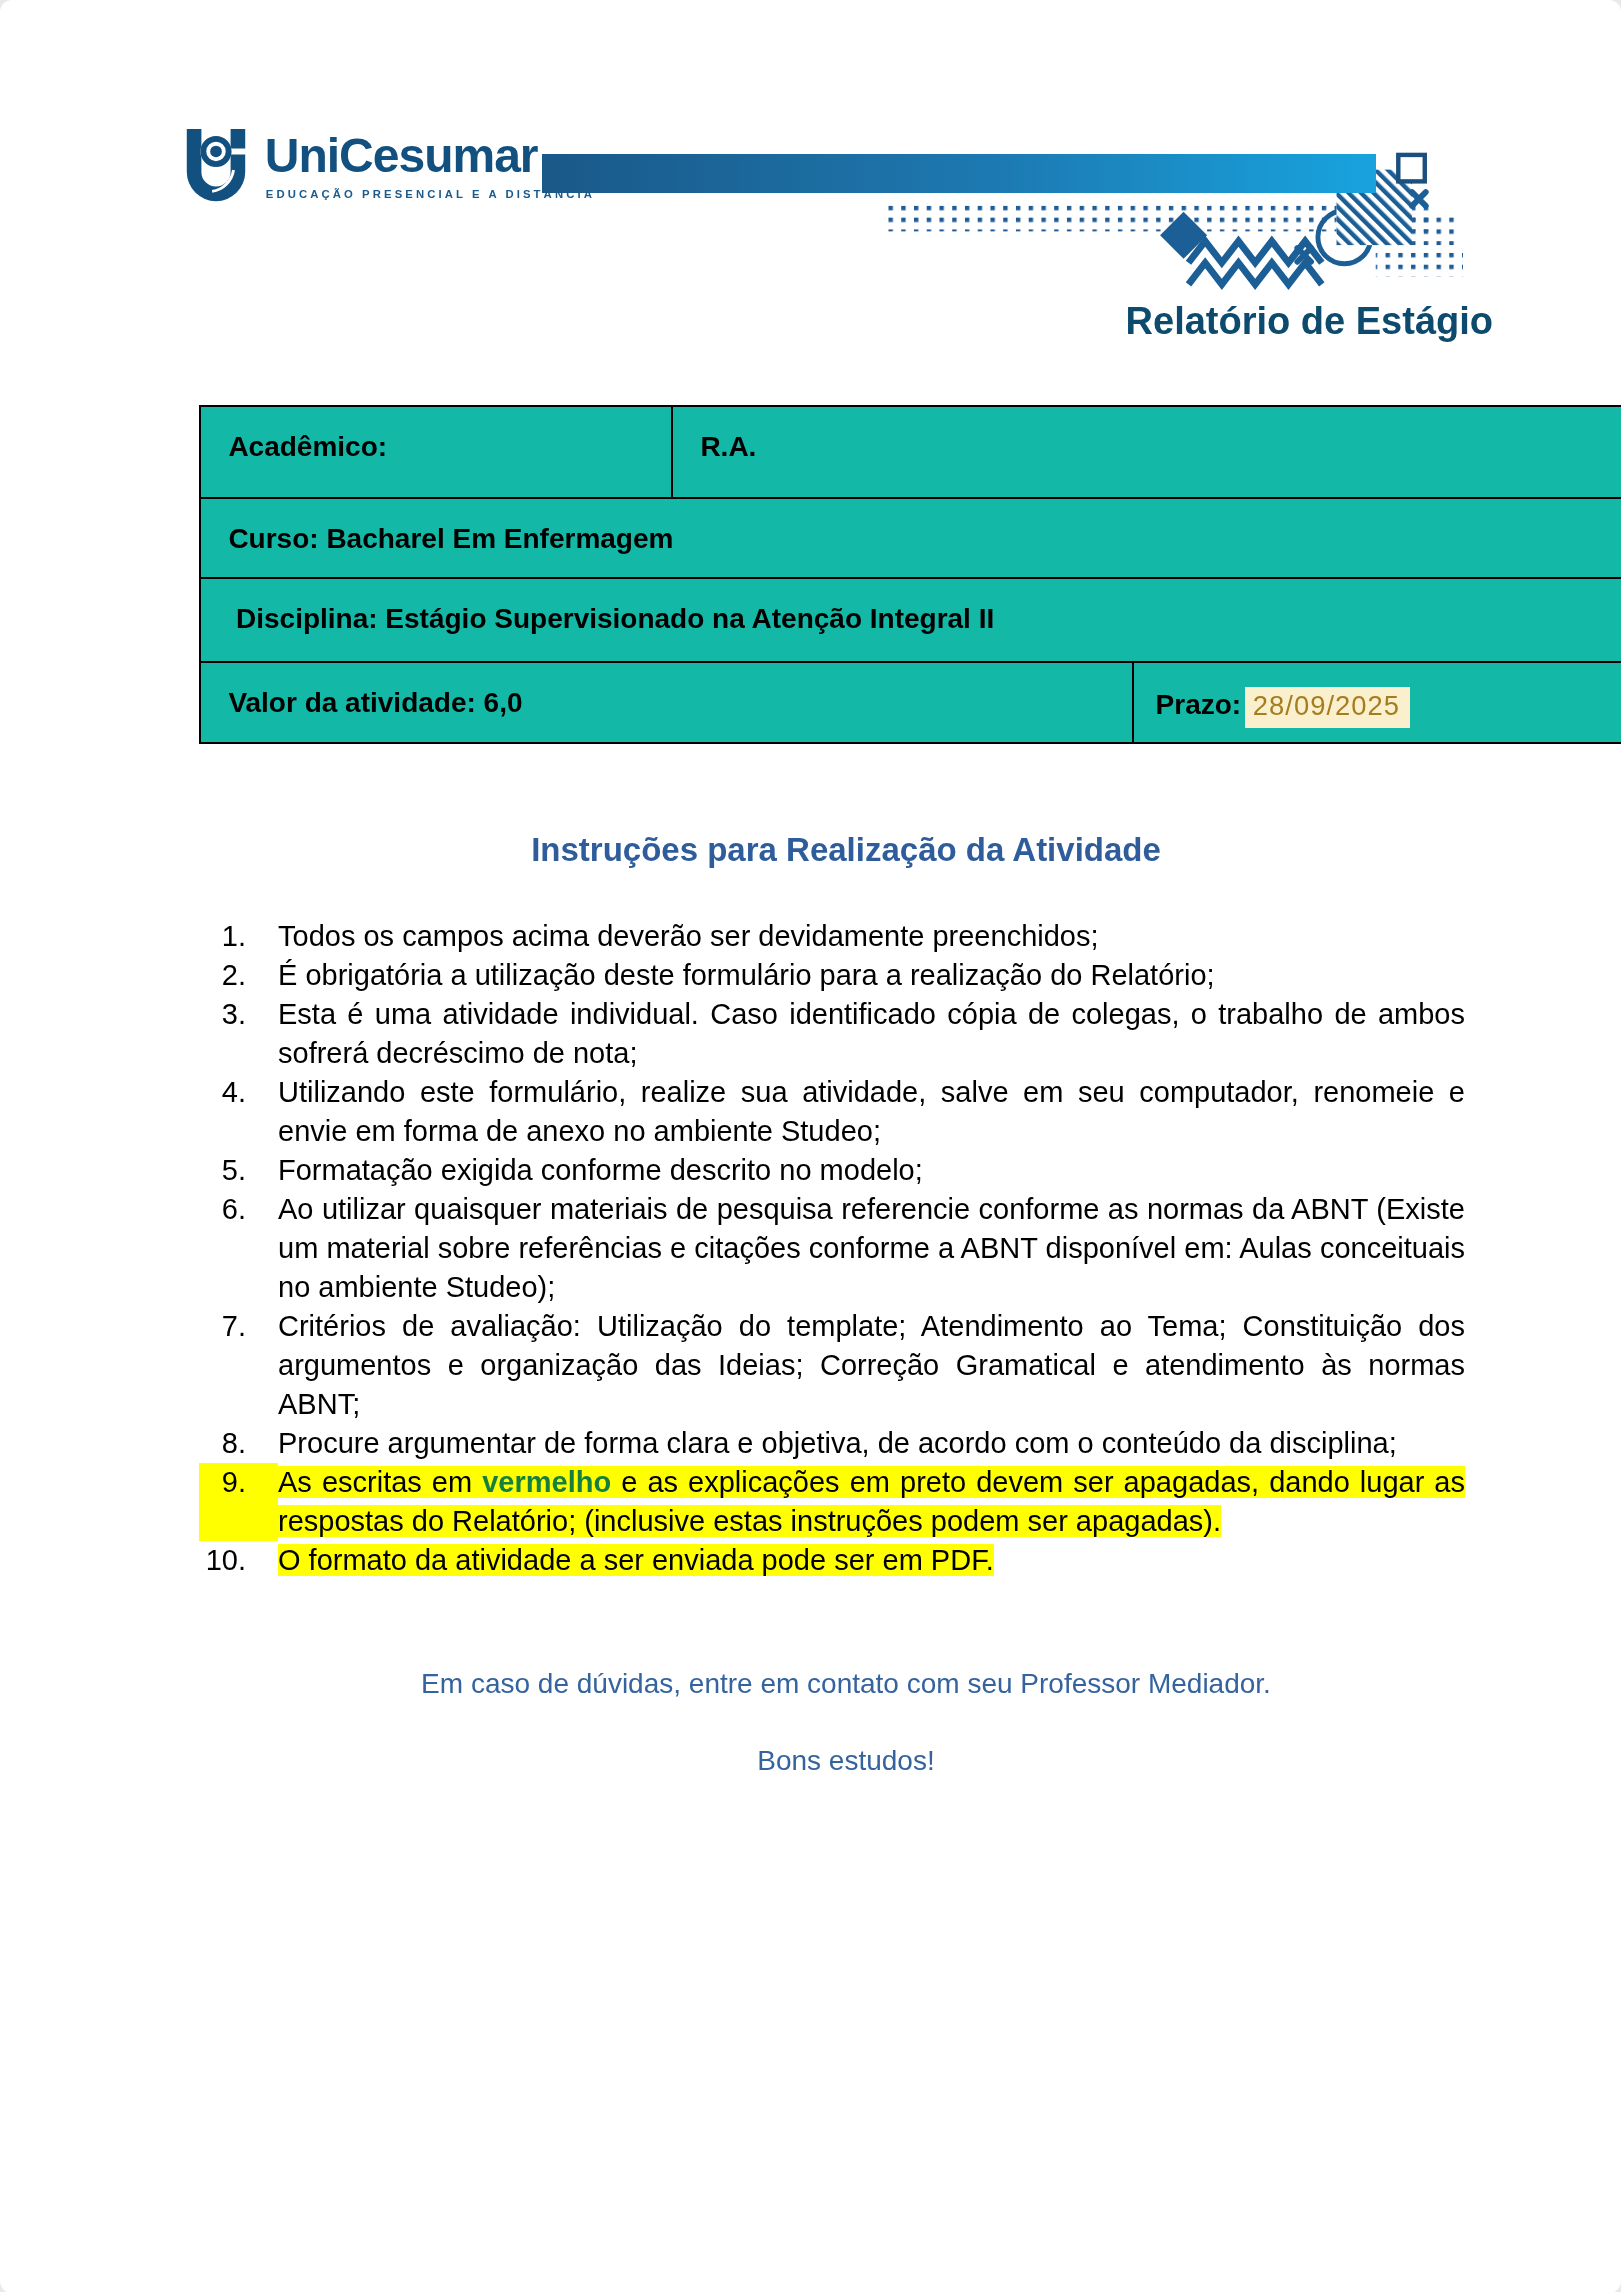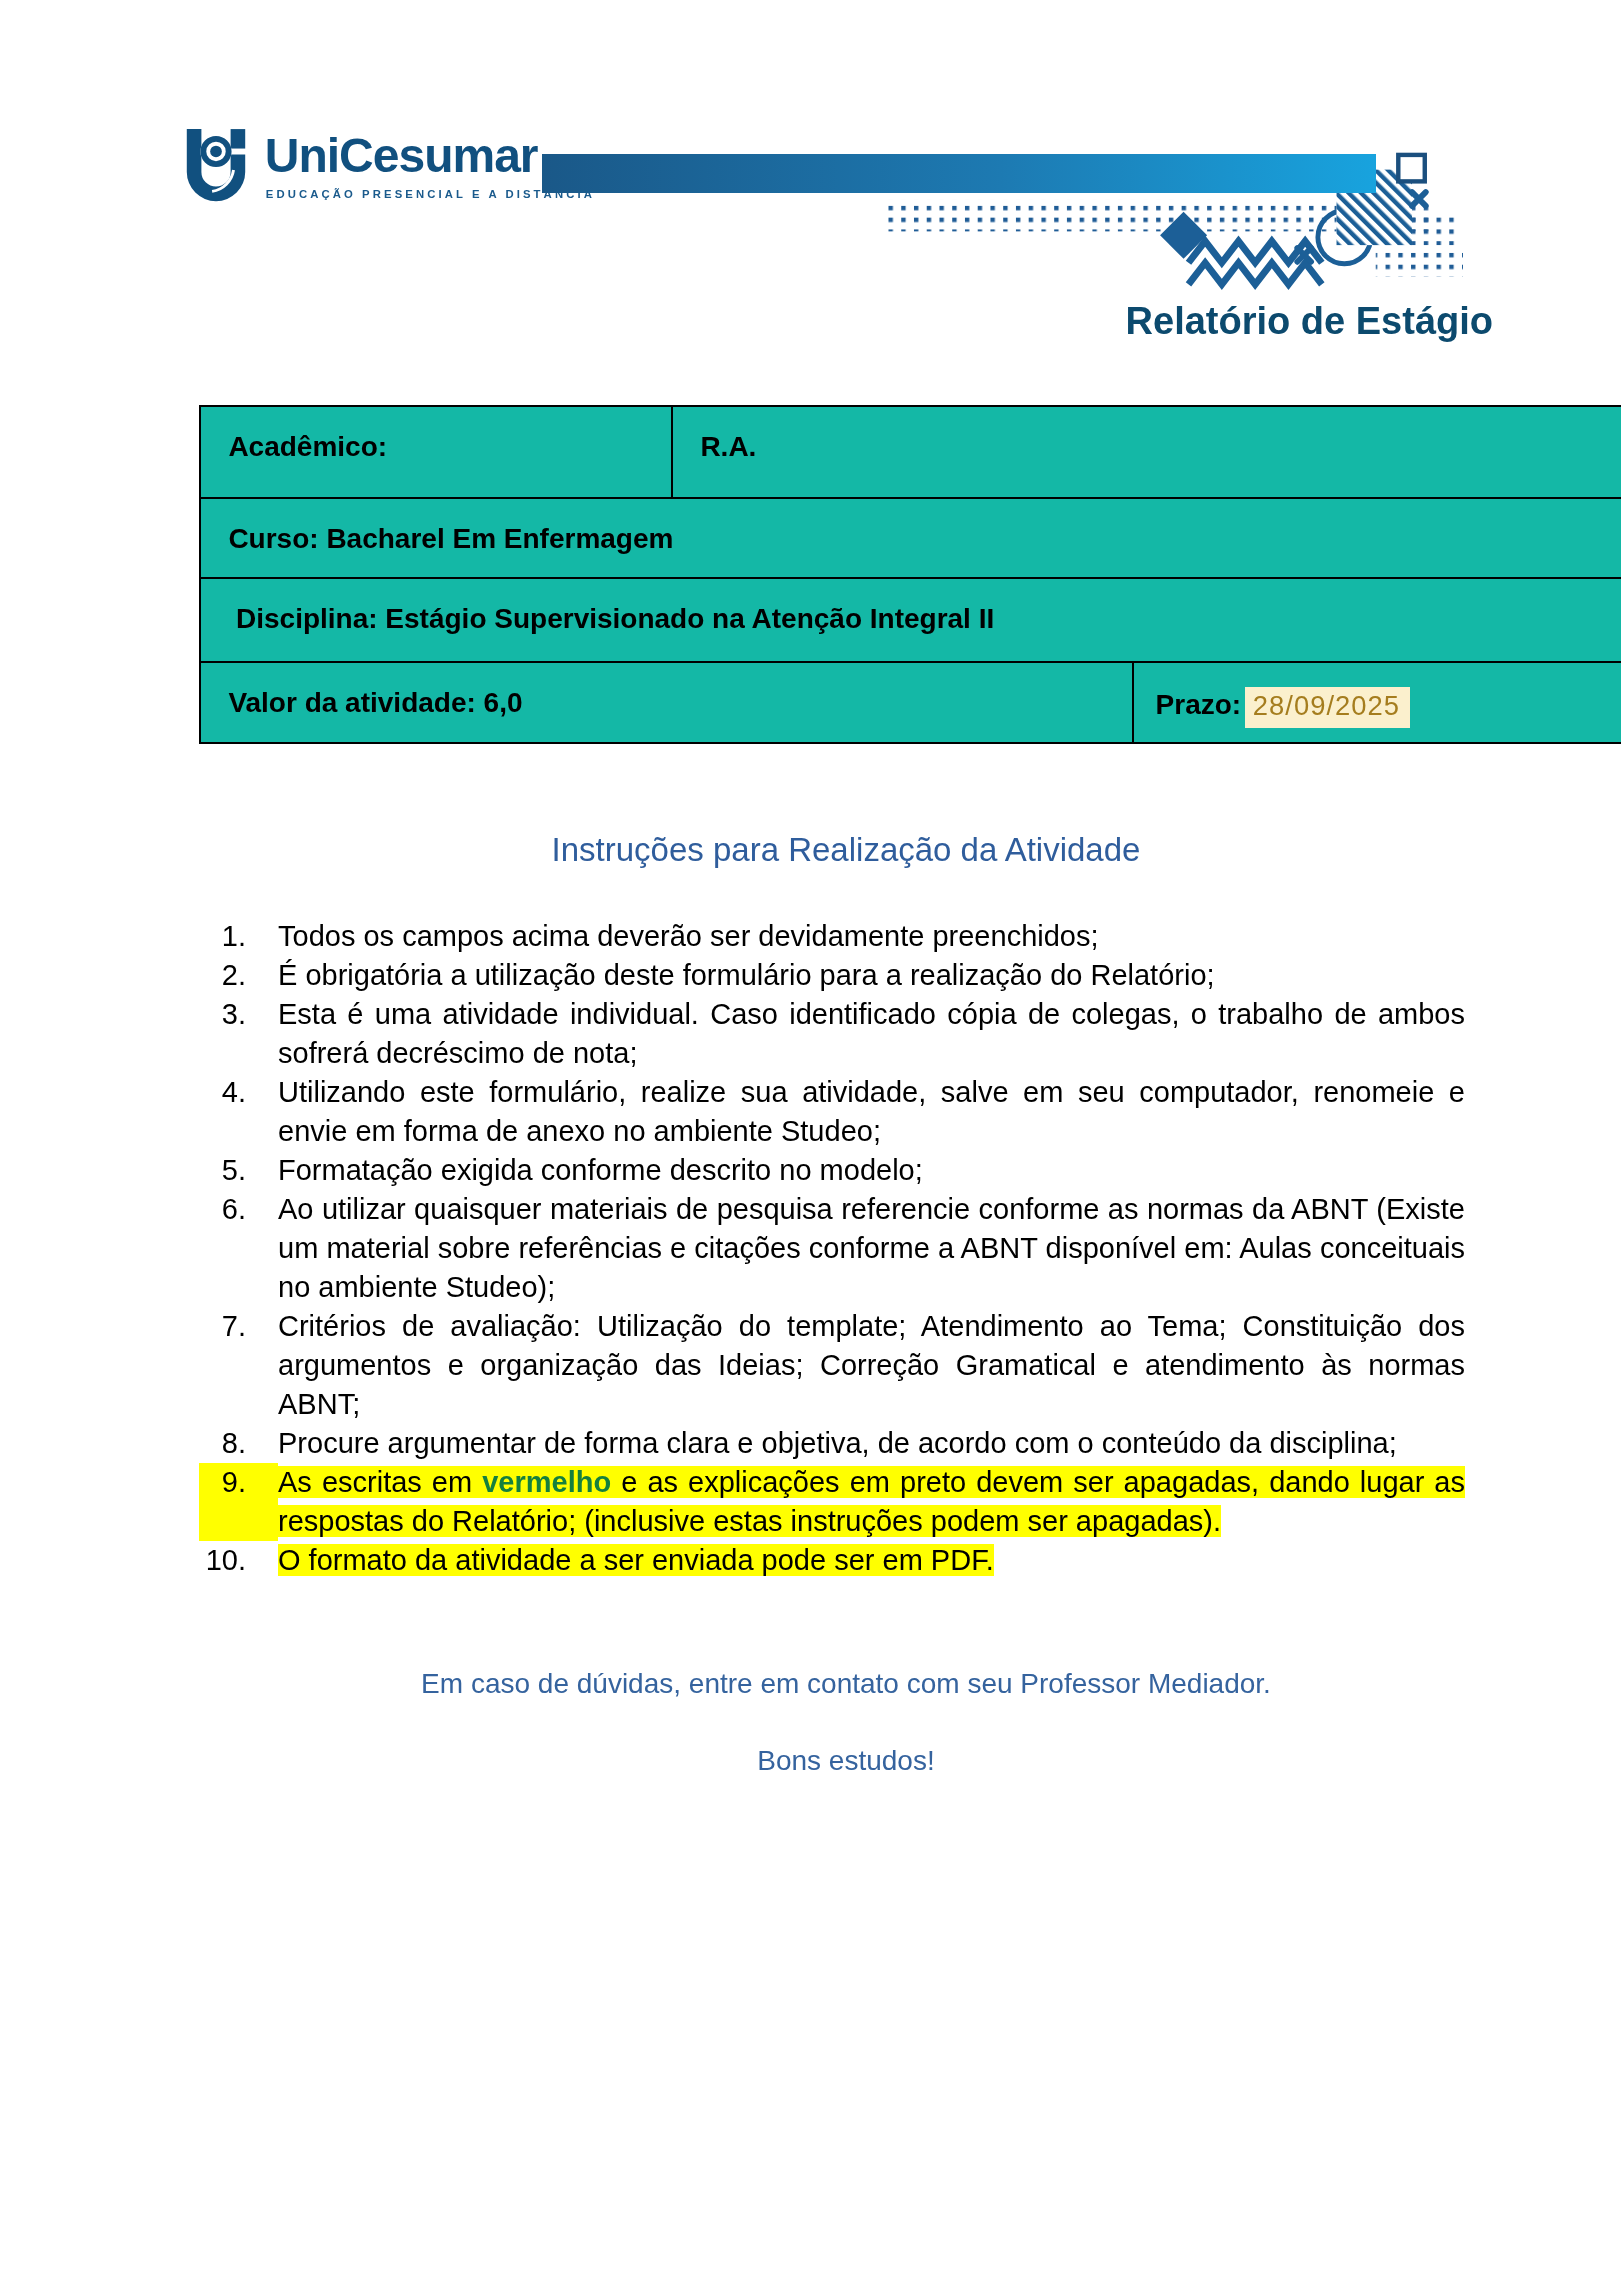--- a/index.html
+++ b/index.html
@@ -1,34 +1,34 @@
 <!DOCTYPE html>
 <html><head>
 <meta charset="utf-8">
 <style>
   html,body{margin:0;padding:0;background:#e9e9e9;}
   #page{
     position:relative;width:1621px;height:2293px;background:#ffffff;
     margin:0 auto;overflow:hidden;
-    font-family:"Liberation Sans", sans-serif;color:#000;
+    font-family:"Liberation Sans", sans-serif;color:#000;border-radius:12px;
   }
   
   .logo{position:absolute;left:179px;top:125px;display:flex;align-items:flex-start;gap:11.8px;}
   .logo-text-col{display:flex;flex-direction:column;align-items:flex-start;}
   .logo-name{font-size:48px;font-weight:bold;color:#11507F;line-height:61px;letter-spacing:-1px;}
   .logo-tagline{font-size:11.3px;font-weight:bold;color:#1A5A8C;letter-spacing:3.1px;margin-top:2px;margin-left:1px;white-space:nowrap;}
   .banner{
     position:absolute;left:542px;top:154px;width:834px;height:39px;z-index:2;
     background:linear-gradient(90deg,#1A5888 0%,#1D7AB2 55%,#18A3DE 100%);
   }
   .deco{position:absolute;left:863px;top:147px;z-index:1;}
   
   .content-band{position:absolute;left:199px;width:1294px;}
   .doc-title{top:300px;text-align:right;font-size:38px;font-weight:bold;color:#0c4a6e;}
-  .ins-heading{top:831px;text-align:center;font-size:33px;font-weight:normal;color:#2F5D9C;}
+  .ins-heading{top:831px;text-align:center;font-size:33px;font-weight:bold;color:#2F5D9C;}
   
   .doc-table{position:absolute;left:199px;top:405px;width:1486px;border:2.9px solid #000;background:#14b8a6;box-sizing:border-box;}
   .t-row{display:flex;border-top:2.9px solid #000;box-sizing:border-box;}
   .t-row:first-child{border-top:none;}
   .t-cell{box-sizing:border-box;padding:23.5px 9.8px 0 27.4px;font-weight:bold;font-size:28px;}
   .r1{height:90px;} .r2{height:80px;} .r3{height:84px;} .r4{height:81px;}
   .c-academico{width:472px;border-right:2.9px solid #000;}
   .c-ra{flex:1;}
   .c-full{flex:1;}
   .c-disciplina{padding-left:35px;}

